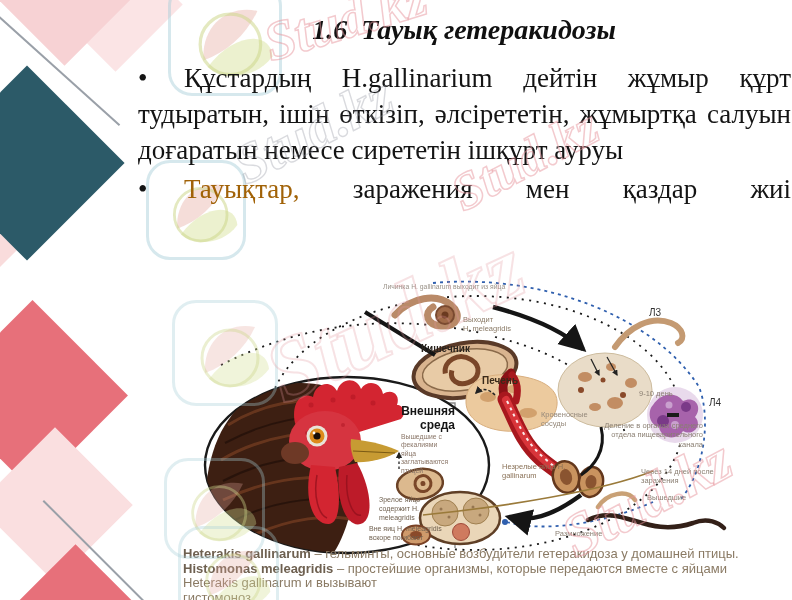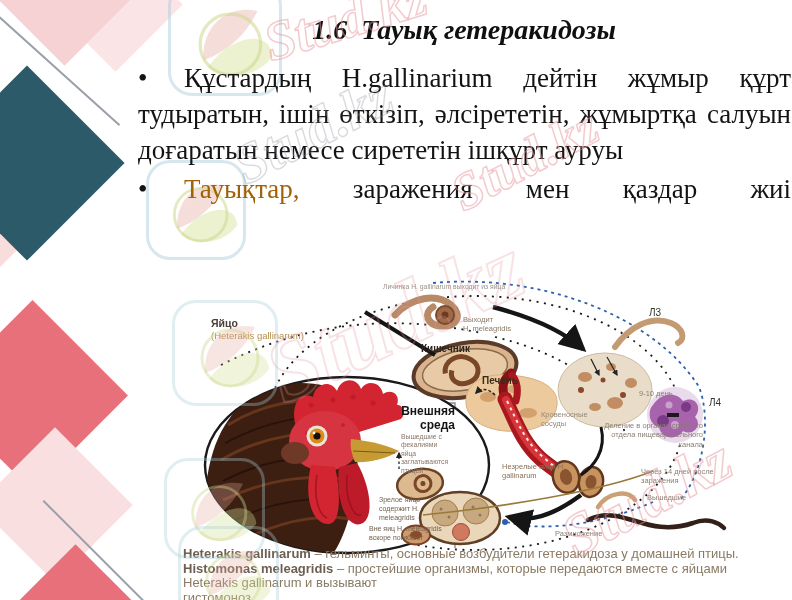--- a/index.html
+++ b/index.html
@@ -265,24 +265,20 @@
         <ellipse cx="233" cy="280" rx="14" ry="9.5" fill="#cf9a6b" stroke="#7a4226" stroke-width="2"></ellipse>
         <ellipse cx="233" cy="280" rx="6" ry="4" fill="#8a4a2a"></ellipse>
       </g>
 
       <path d="M310,52 C348,62 380,76 400,94" fill="none" stroke="#151515" stroke-width="4.5" marker-end="url(#ah)"></path>
       <path d="M418,172 C424,196 410,212 398,220" fill="none" stroke="#151515" stroke-width="3"></path>
       <path d="M398,240 C368,262 346,267 326,262" fill="none" stroke="#151515" stroke-width="4.5" marker-end="url(#ah)"></path>
       <path d="M240,260 C320,252 420,236 470,216" fill="none" stroke="#9a7a3a" stroke-width="1.6"></path>
     </svg>
 
-    <div class="lbl" style="left:28px;top:62px;width:130px;">
-      <div class="egg-name">Яйцо</div>
-      <div class="egg-sub">(Heterakis gallinarum)</div>
-    </div>
     <div class="lbl tiny" style="left:200px;top:28px;width:175px;white-space:nowrap;color:#9a9288;">Личинка H. gallinarum выходит из яйца</div>
     <div class="lbl" style="left:280px;top:60px;width:70px;color:#8a7a66;">
       <div>Выходит</div>
       <div>H. meleagridis</div>
     </div>
     <div class="lbl dark" style="left:238px;top:88px;">Кишечник</div>
     <div class="lbl dark" style="left:299px;top:120px;color:#3a2a1a;">Печень</div>
     <div class="lbl" style="left:358px;top:155px;width:62px;color:#95897b;">Кровеносные сосуды</div>
     <div class="lbl" style="left:418px;top:166px;width:102px;text-align:right;">Деление в органах среднего отдела пищеварительного канала</div>
     <div class="lbl stage" style="left:466px;top:52px;">Л3</div>

